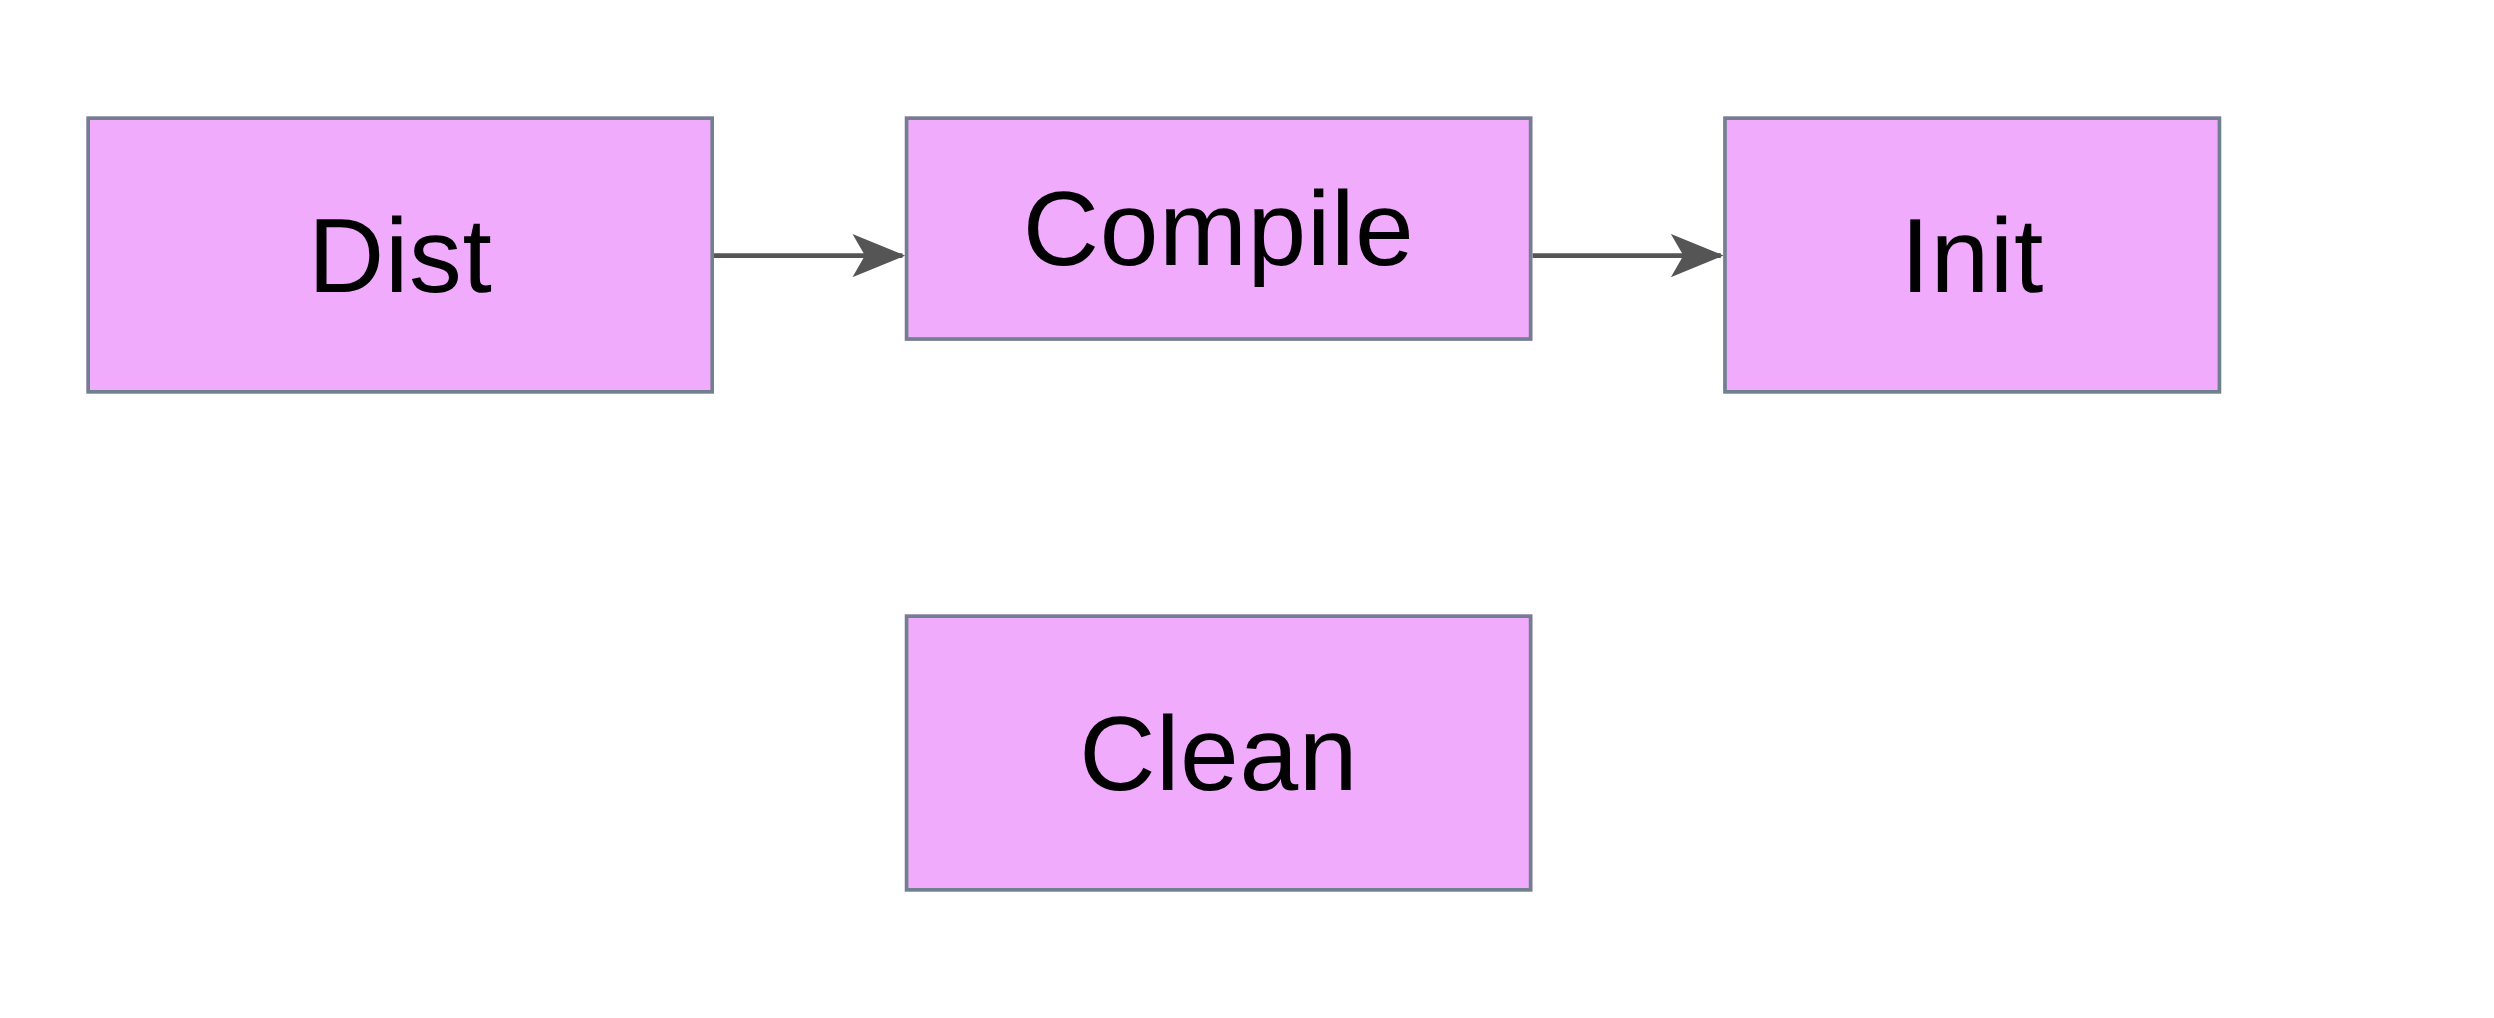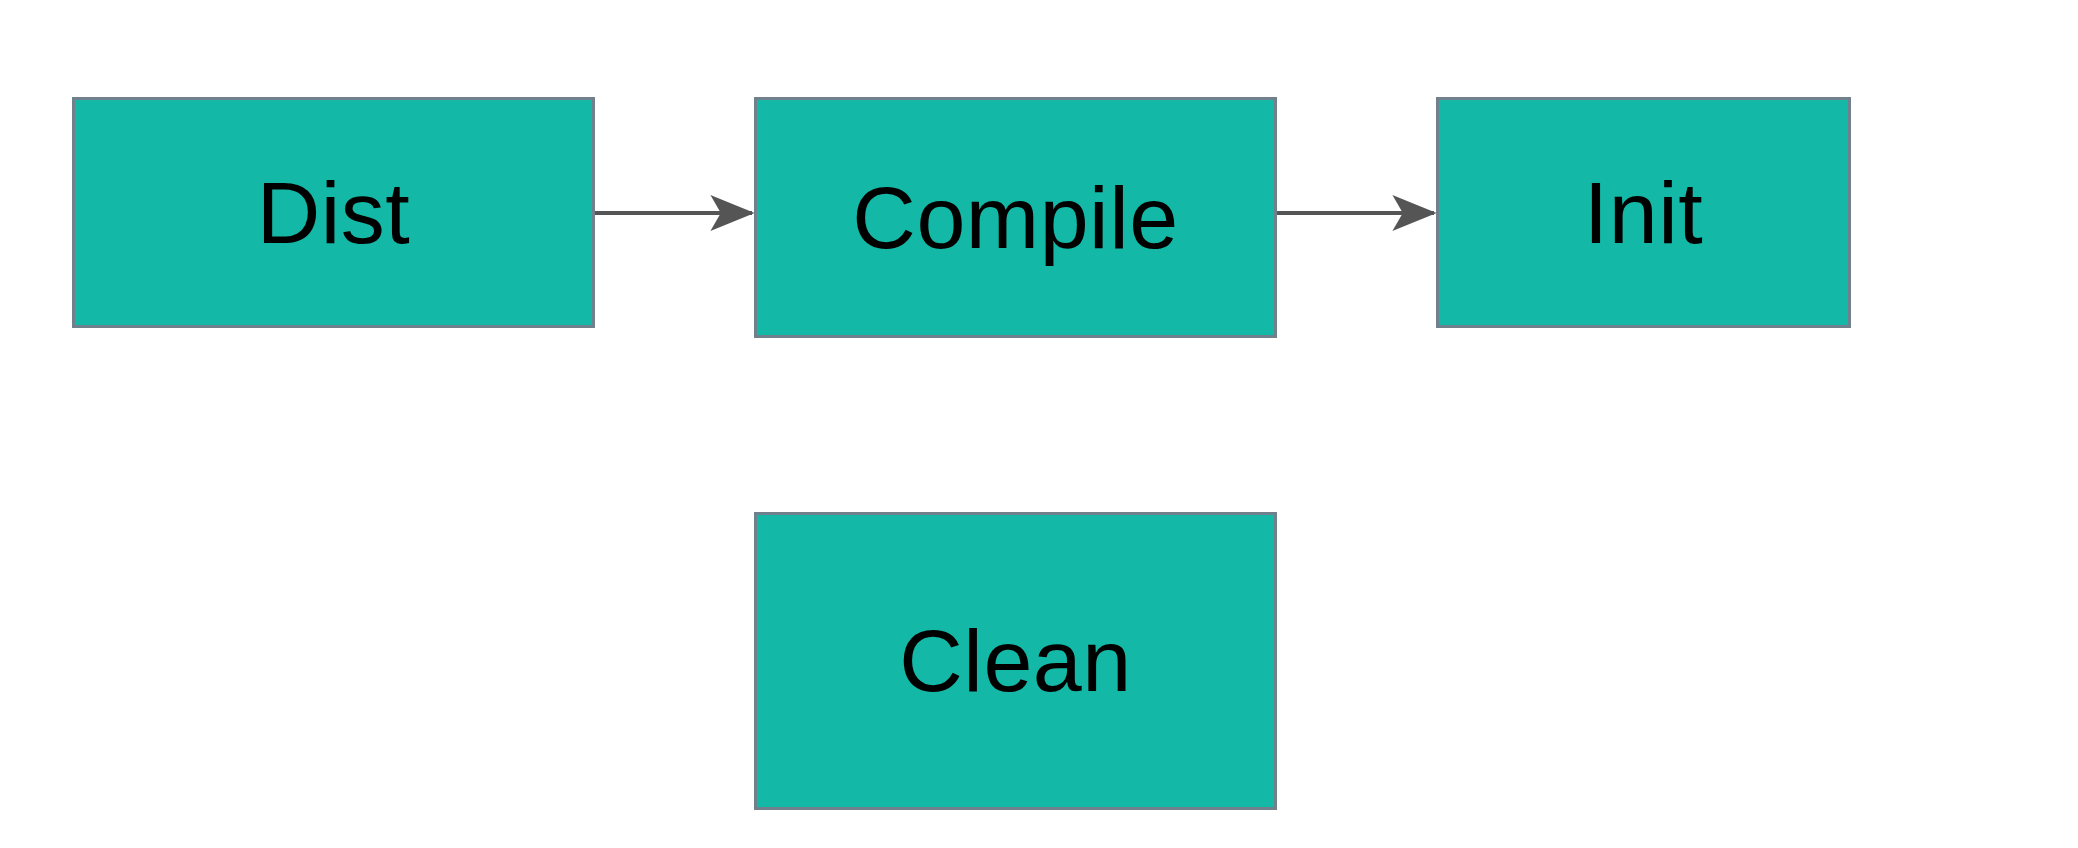--- a/index.html
+++ b/index.html
@@ -14,21 +14,21 @@
   #diagram-canvas {
     position: relative;
     width: 2078px;
     height: 848px;
     background: #ffffff;
     overflow: hidden;
   }
   .node {
     position: absolute;
     box-sizing: border-box;
-    background: #14b8a6;
+    background: #f0abfc;
     border: 3px solid #70818d;
     display: flex;
     align-items: center;
     justify-content: center;
   }
   .node-label {
     font-family: "Liberation Sans", sans-serif;
     font-size: 88px;
     font-weight: 400;
     color: #000000;
@@ -62,28 +62,28 @@
       </marker>
     </defs>
     <line id="edge-line-dist-to-compile" x1="595" y1="213" x2="752" y2="213" stroke="#555555" stroke-width="4" marker-end="url(#arrowhead-gray)"></line>
     <line id="edge-line-compile-to-init" x1="1277" y1="213" x2="1434" y2="213" stroke="#555555" stroke-width="4" marker-end="url(#arrowhead-gray)"></line>
   </svg>
 
   <div class="node" id="node-dist" style="left:72px; top:97px; width:523px; height:231px;">
     <span class="node-label">Dist</span>
   </div>
 
-  <div class="node" id="node-compile" style="left:754px; top:97px; width:523px; height:241px;">
+  <div class="node" id="node-compile" style="left:754px; top:97px; width:523px; height:187px;">
     <span class="node-label">Compile</span>
   </div>
 
   <div class="node" id="node-init" style="left:1436px; top:97px; width:415px; height:231px;">
     <span class="node-label">Init</span>
   </div>
 
-  <div class="node" id="node-clean" style="left:754px; top:512px; width:523px; height:298px;">
+  <div class="node" id="node-clean" style="left:754px; top:512px; width:523px; height:231px;">
     <span class="node-label">Clean</span>
   </div>
 
   <div class="edge-hit" style="left:595px; top:196px; width:159px;"></div>
   <div class="edge-hit" style="left:1277px; top:196px; width:159px;"></div>
 
 </div>
 
 </body></html>

